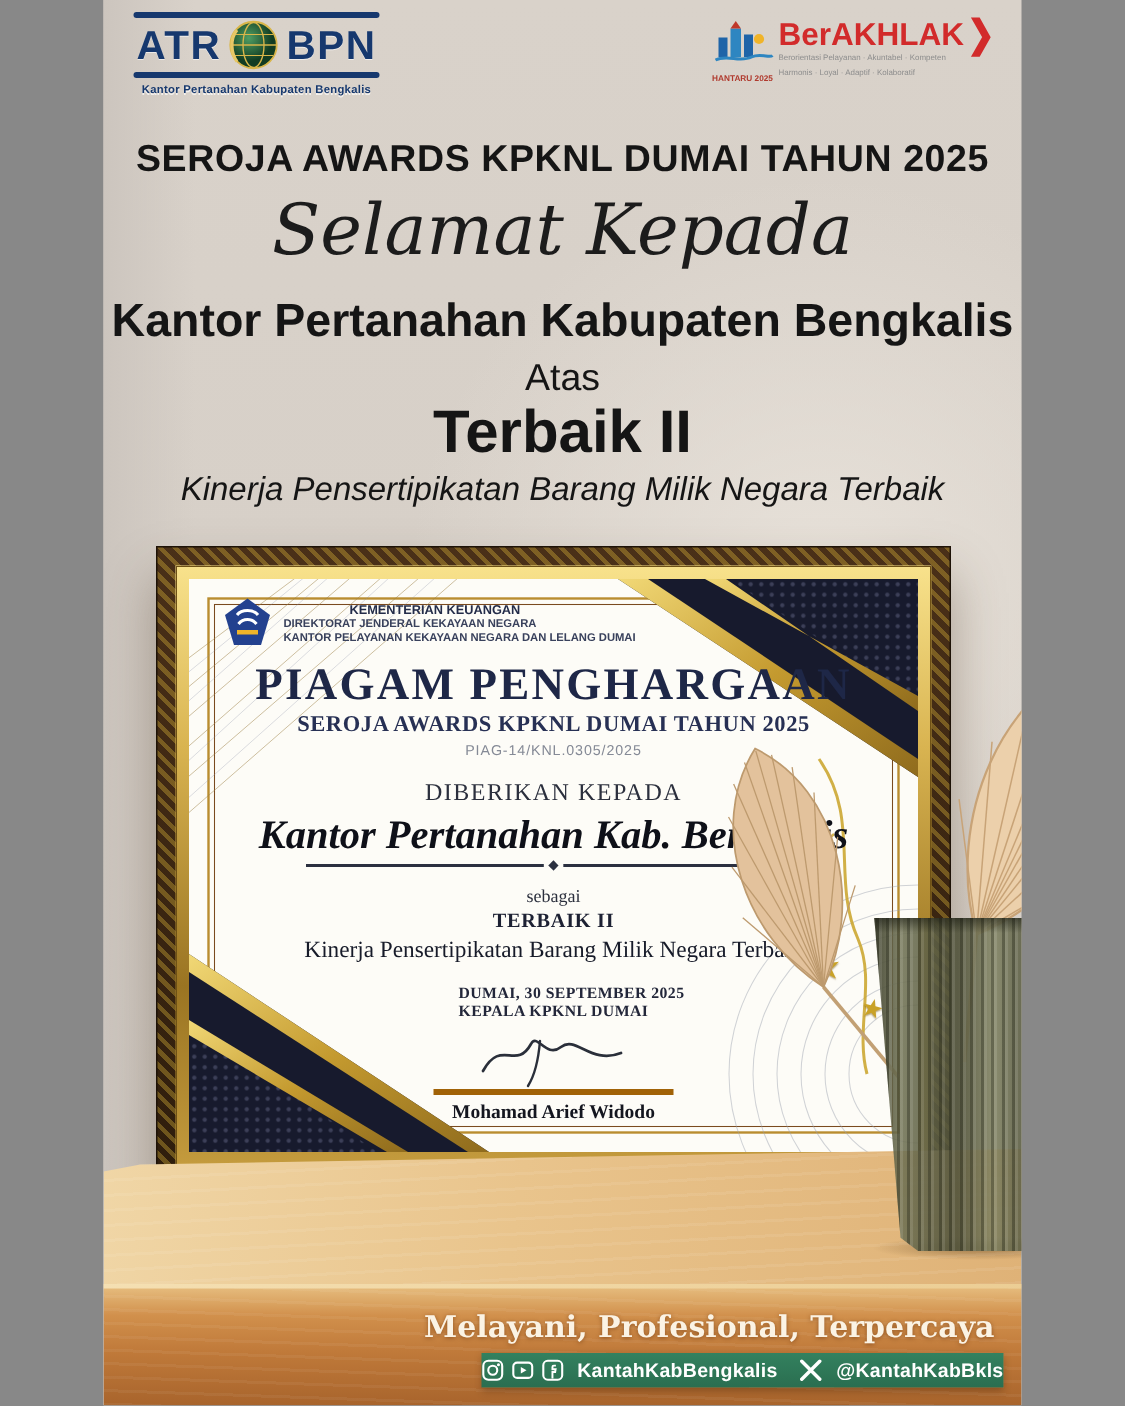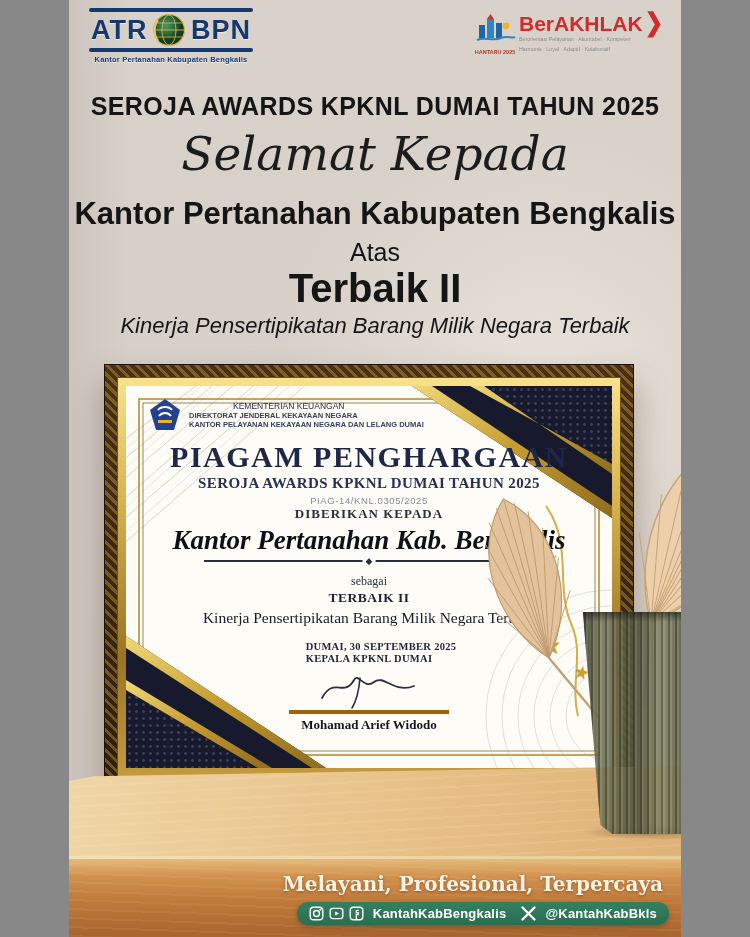--- a/index.html
+++ b/index.html
@@ -37,27 +37,27 @@
       repeating-linear-gradient(45deg, rgba(212,175,55,.38) 0 3px, rgba(26,16,6,0) 3px 7px),
       linear-gradient(180deg,#4a3018,#2e1d0c);
     box-shadow:0 20px 32px rgba(80,60,40,.4), inset 0 0 0 1px #1d1207;}
   .frame-gold{height:100%;box-sizing:border-box;padding:9px;
     background:linear-gradient(180deg,#f8e28c 0%, #d9b451 30%, #9a7422 70%, #c49b3d 100%);
     box-shadow:inset 0 0 0 1px #6e5115;}
   .cert{position:relative;height:100%;background:#fdfcf7;overflow:hidden;}
   .cert-decor{position:absolute;inset:0;z-index:0;}
   .cert-body{position:relative;z-index:1;display:flex;flex-direction:column;align-items:center;padding-top:12px;}
   .ministry{align-self:flex-start;margin-left:22px;display:flex;gap:7px;align-items:center;}
-  .ministry .l1{font-size:8.5px;font-weight:400;color:#232c49;padding-left:44px;}
+  .ministry .l1{font-size:8.5px;font-weight:700;color:#232c49;padding-left:44px;}
   .ministry .l2,.ministry .l3{font-size:7.5px;font-weight:600;color:#39415c;}
   .serif{font-family:"Liberation Serif","DejaVu Serif",serif;}
   .cert-title{margin-top:8px;font-size:30px;font-weight:700;color:#1e2747;letter-spacing:1.5px;}
   .cert-sub{margin-top:1px;font-size:15px;font-weight:700;color:#273054;letter-spacing:.4px;}
   .cert-num{margin-top:3px;font-size:9.5px;color:#858a96;letter-spacing:.6px;}
-  .cert-given{font-size:13px;font-weight:700;color:#2b2f3d;letter-spacing:1px;}
+  .cert-given{margin-top:14px;font-size:16px;font-weight:400;color:#2b2f3d;letter-spacing:1px;}
   .cert-recipient{margin-top:3px;font-size:27px;font-weight:700;font-style:italic;color:#0e1018;}
   .cert-divider{margin-top:4px;width:330px;height:2px;background:#2b3040;position:relative;}
   .cert-divider .dia{position:absolute;left:50%;top:50%;transform:translate(-50%,-50%);
     font-size:9px;color:#2b3040;background:#fdfcf7;padding:0 3px;line-height:1;}
   .cert-as{margin-top:12px;font-size:12px;color:#2b2f3d;}
   .cert-rank{margin-top:1px;font-size:13.5px;font-weight:700;color:#1d2133;letter-spacing:.5px;}
   .cert-cat{margin-top:3px;font-size:15.5px;color:#171b29;}
   .cert-date{margin-top:14px;font-size:10.5px;font-weight:700;color:#23273a;letter-spacing:.3px;padding-left:24px;}
   .cert-sigtitle{margin-top:1px;font-size:10.5px;font-weight:700;color:#23273a;letter-spacing:.3px;}
   .cert-name{margin-top:0;font-size:13px;font-weight:700;color:#14161f;
@@ -84,21 +84,21 @@
     background:
       repeating-linear-gradient(2deg, rgba(255,255,255,.05) 0 2px, rgba(0,0,0,0) 2px 9px),
       linear-gradient(180deg,#e8c183 0%, #d1904c 26%, #c07a3a 55%, #a8642c 100%);}
   .table-front::before{content:"";position:absolute;left:0;right:0;top:0;height:3px;
     background:linear-gradient(90deg,#f6e3b8,#eccf96);opacity:.9;}
   
   .motto{position:absolute;right:18px;top:872px;z-index:5;
     font-family:"DejaVu Serif",serif;font-weight:700;font-size:20px;color:#fbf3e4;
     text-shadow:0 1px 3px rgba(110,55,15,.65);}
   .social{position:absolute;right:12px;top:902px;z-index:5;display:flex;align-items:center;gap:9px;
-    background:linear-gradient(180deg,#33815f,#2a6e50);border-radius:11px;padding:4px 12px;
+    background:linear-gradient(180deg,#33815f,#2a6e50);border-radius:0;padding:4px 0;
     box-shadow:0 2px 5px rgba(60,30,10,.35);}
   .social .txt{color:#fff;font-size:13px;font-weight:600;letter-spacing:.2px;}
   .social .icons{display:flex;align-items:center;gap:5px;}
   .chevron{font-weight:800;color:#d22b2b;font-size:22px;transform:scaleY(1.15);}
 </style>
 </head>
 <body>
 
 <div class="poster">
 

